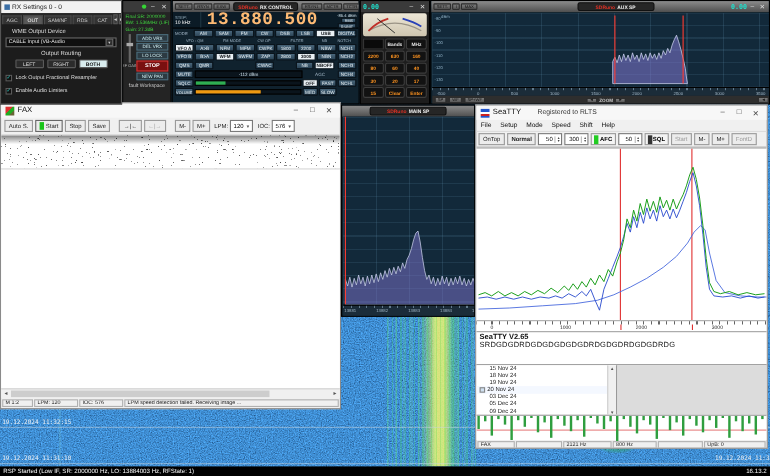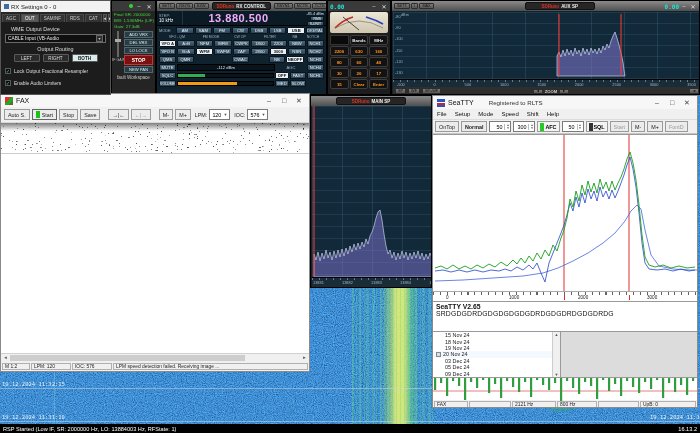--- a/index.html
+++ b/index.html
@@ -72,21 +72,21 @@
   #mf-btns .vbtn{height:7px;background:#2c3a42;border:1px solid #4a6a78;color:#cfeef2;font-size:4.2px;display:flex;align-items:center;justify-content:center}
   #mf-stop{height:10px;background:#7a1010;border:1px solid #c33;color:#fff;font-weight:bold;font-size:5px;display:flex;align-items:center;justify-content:center}
   #mf-ws{color:#ccc;font-size:4.6px;text-align:center;margin-top:2px;white-space:nowrap}
 
   
   #win-rxcontrol{left:156px;top:0;width:171px;height:95px;z-index:21}
   #rxc-freqrow{height:15px;background:#0b1b26;border-bottom:1px solid #000;display:flex;align-items:stretch}
   #rxc-step{width:26px;border-right:1px solid #1e3642;display:flex;flex-direction:column;justify-content:center;padding-left:2px}
   #rxc-step .s1{font-size:3.8px;color:#9ab4c4}
   #rxc-step .s2{font-size:4.6px;color:#fff}
-  #rxc-freq{flex:1;display:flex;align-items:center;justify-content:center;color:#f0abfc;font-family:Liberation Sans, sans-serif;font-weight:bold;font-size:11px;letter-spacing:.5px}
+  #rxc-freq{flex:1;display:flex;align-items:center;justify-content:center;color:#fdba74;font-family:Liberation Mono, monospace;font-weight:bold;font-size:16px;letter-spacing:.5px}
   #rxc-right{width:32px;display:flex;flex-direction:column;align-items:flex-end;justify-content:space-between;padding:1px 2px}
   #rxc-dbm{font-size:3.8px;color:#cfe2ec}
   #rxc-right .mini2{background:linear-gradient(#4b687d,#2b4355);border:1px solid #0a141c;color:#e8f0f4;font-size:3.4px;height:5px;padding:0 2px;display:flex;align-items:center}
   .rxc-row{display:flex;align-items:center;gap:1px;padding:0 2px;margin-top:1px}
   .rxc-label{width:16px;font-size:3.9px;color:#9fb4c4;flex:none}
   .btns{display:flex;gap:1px;flex:1}
   .hdr-row{display:flex;padding:0 2px;margin-top:1px}
   .hdr-row span{font-size:3.5px;color:#9fb4c4;text-align:center}
   .meterbox{flex:1;background:#0a141c;border:1px solid #000;height:7px;display:flex;align-items:center;justify-content:center;color:#cfe2ec;font-size:4.2px}
   .bar-track{flex:1;background:#0a141c;border:1px solid #000;height:5px}

